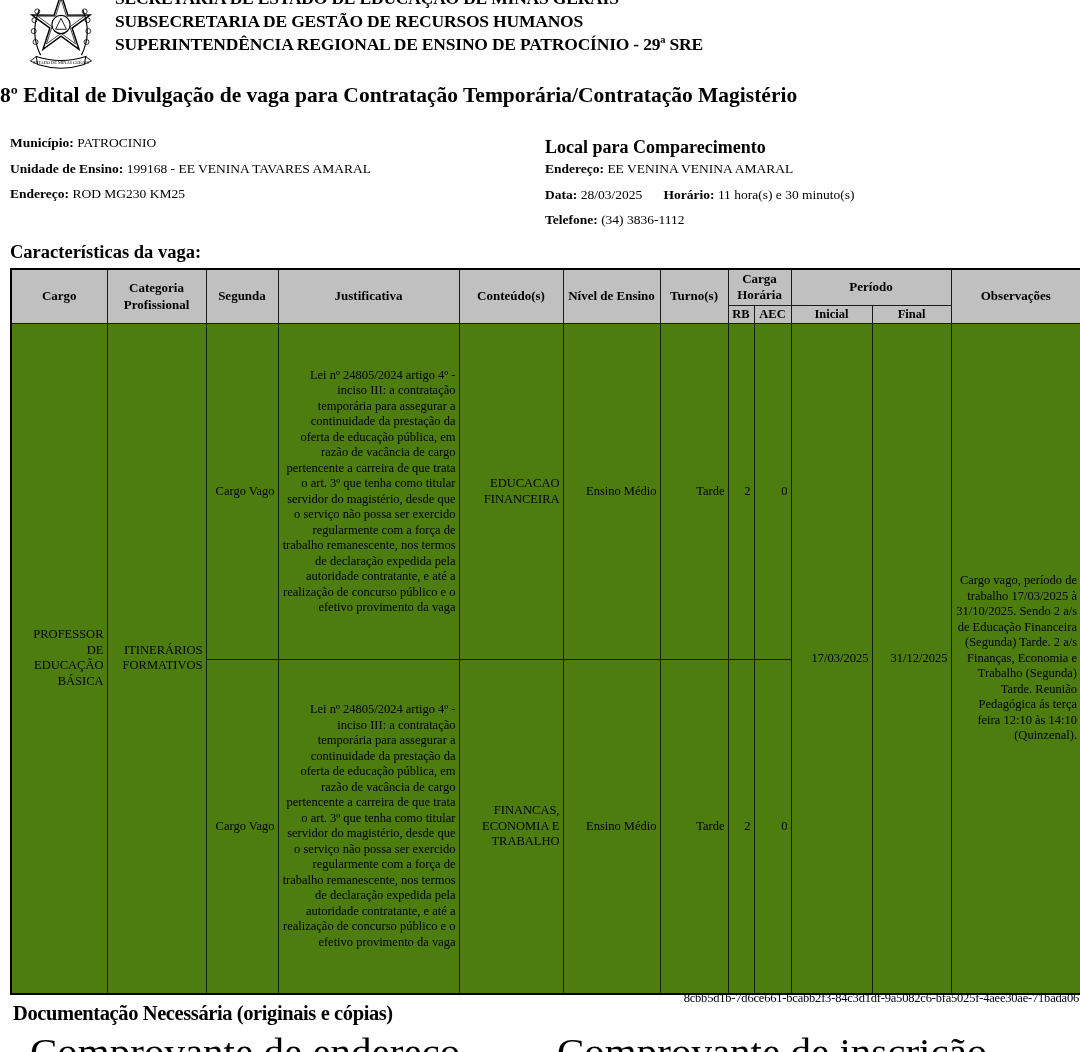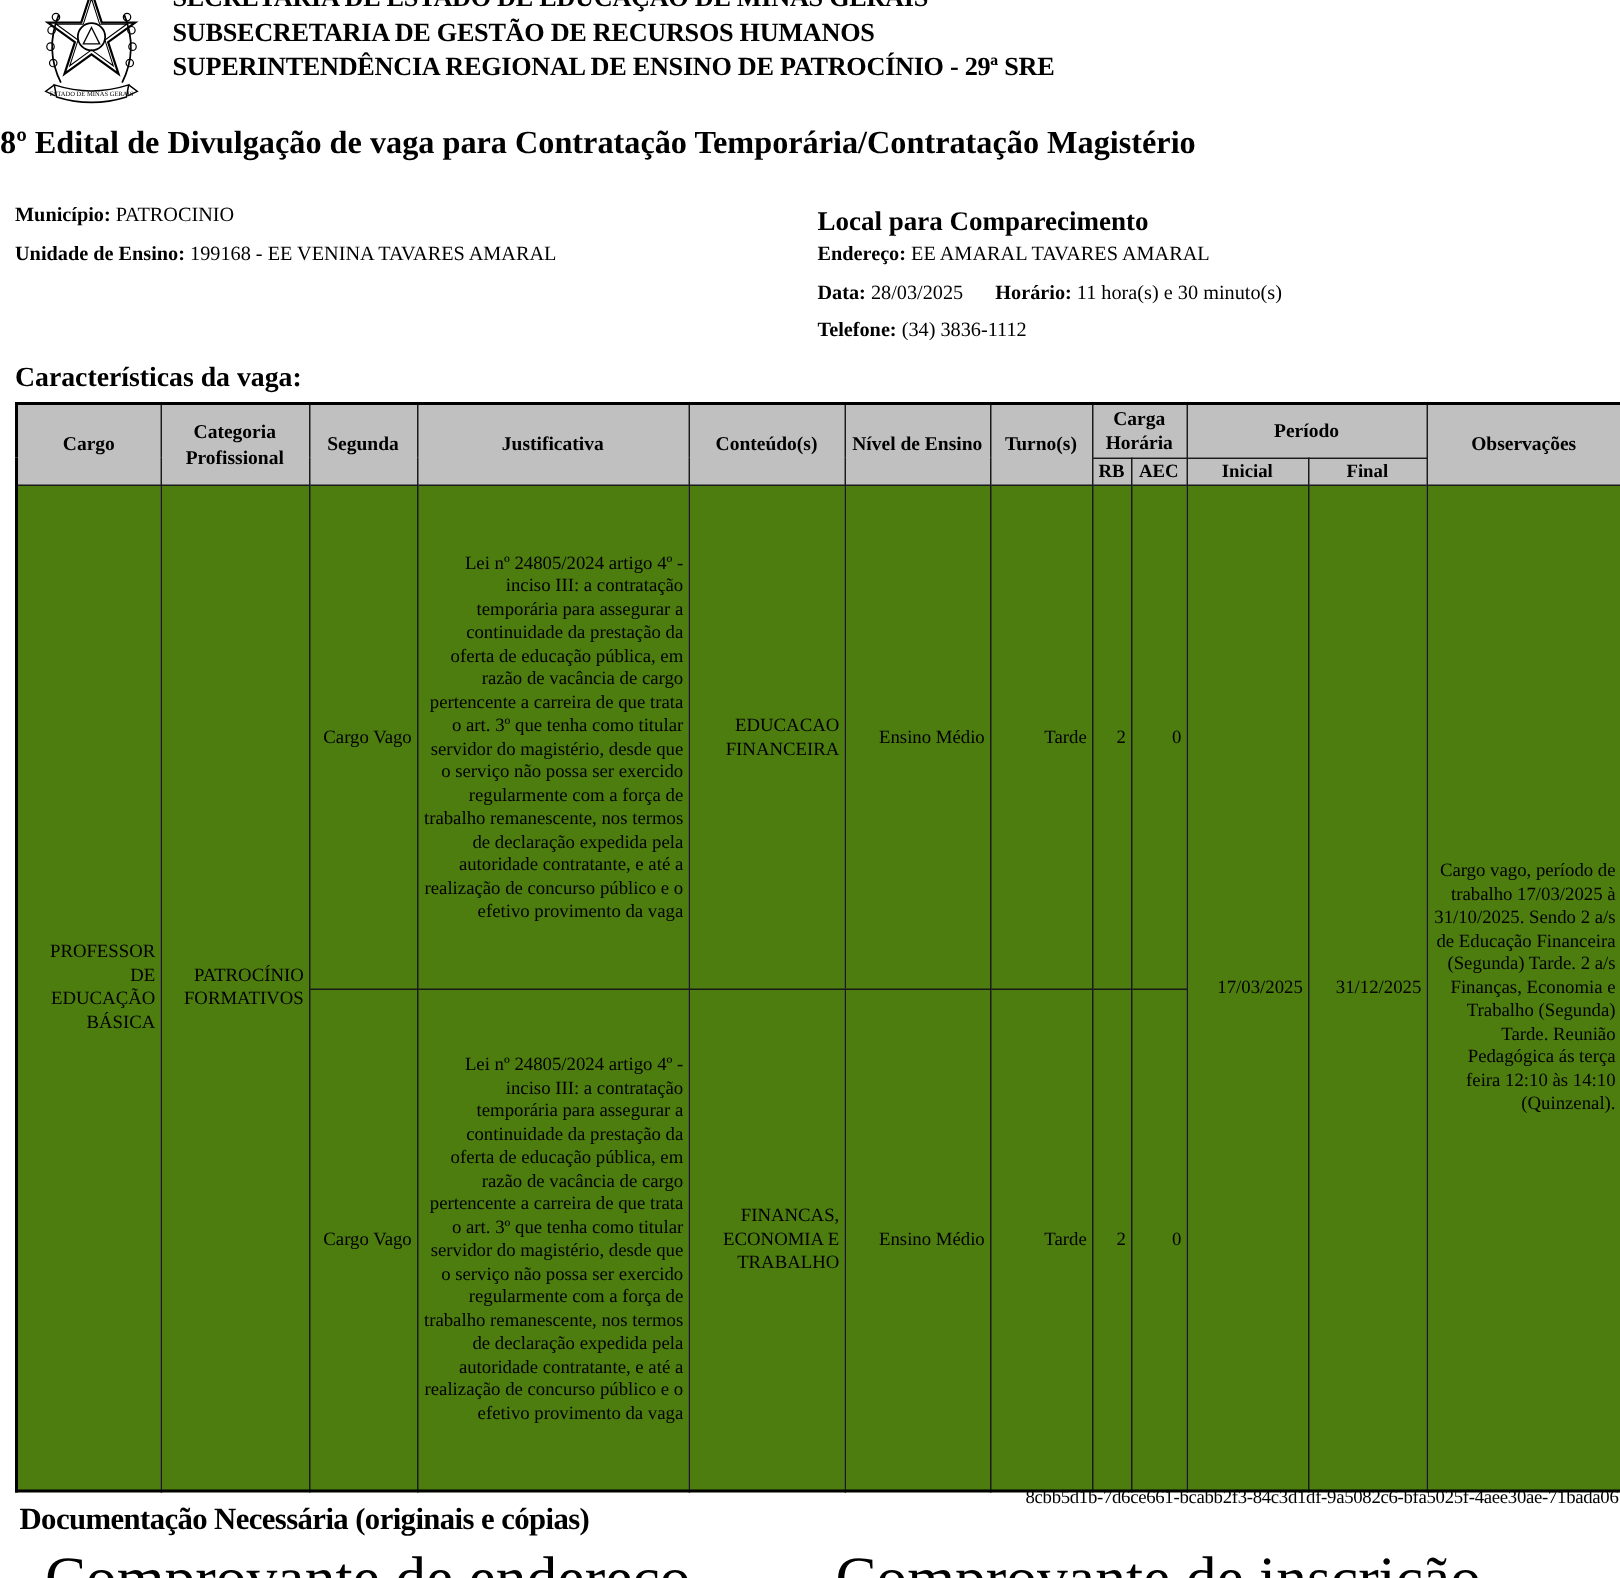--- a/index.html
+++ b/index.html
@@ -111,27 +111,31 @@
 
 <div class="info-left">
   <div class="info-line">
     <b>Município:</b>
     <span>PATROCINIO</span>
   </div>
   <div class="info-line">
     <b>Unidade de Ensino:</b>
     <span>199168 - EE VENINA TAVARES AMARAL</span>
   </div>
+  <div class="info-line">
+    <b>Endereço:</b>
+    <span>ROD MG230 KM25</span>
+  </div>
 </div>
 
 <div class="info-right">
   <div class="info-h2">Local para Comparecimento</div>
   <div class="info-line">
     <b>Endereço:</b>
-    <span>EE AMARAL TAVARES AMARAL</span>
+    <span>EE VENINA VENINA AMARAL</span>
   </div>
   <div class="info-line">
     <b>Data:</b>
     <span>28/03/2025</span><span class="hgap"></span>
     <b>Horário:</b>
     <span>11 hora(s) e 30 minuto(s)</span>
   </div>
   <div class="info-line">
     <b>Telefone:</b>
     <span>(34) 3836-1112</span>
@@ -169,21 +173,21 @@
     <th rowspan="2">Observações</th>
   </tr>
   <tr class="h2">
     <th class="sub">RB</th>
     <th class="sub">AEC</th>
     <th class="sub">Inicial</th>
     <th class="sub">Final</th>
   </tr>
   <tr class="r1">
     <td rowspan="2">PROFESSOR DE EDUCAÇÃO BÁSICA</td>
-    <td rowspan="2">PATROCÍNIO FORMATIVOS</td>
+    <td rowspan="2">ITINERÁRIOS FORMATIVOS</td>
     <td>Cargo Vago</td>
     <td>Lei nº 24805/2024 artigo 4º - inciso III: a contratação temporária para assegurar a continuidade da prestação da oferta de educação pública, em razão de vacância de cargo pertencente a carreira de que trata o art. 3º que tenha como titular servidor do magistério, desde que o serviço não possa ser exercido regularmente com a força de trabalho remanescente, nos termos de declaração expedida pela autoridade contratante, e até a realização de concurso público e o efetivo provimento da vaga</td>
     <td>EDUCACAO FINANCEIRA</td>
     <td>Ensino Médio</td>
     <td>Tarde</td>
     <td>2</td>
     <td>0</td>
     <td rowspan="2">17/03/2025</td>
     <td rowspan="2">31/12/2025</td>
     <td rowspan="2">Cargo vago, período de trabalho 17/03/2025 à 31/10/2025. Sendo 2 a/s de Educação Financeira (Segunda) Tarde. 2 a/s Finanças, Economia e Trabalho (Segunda) Tarde. Reunião Pedagógica ás terça feira 12:10 às 14:10 (Quinzenal).</td>

